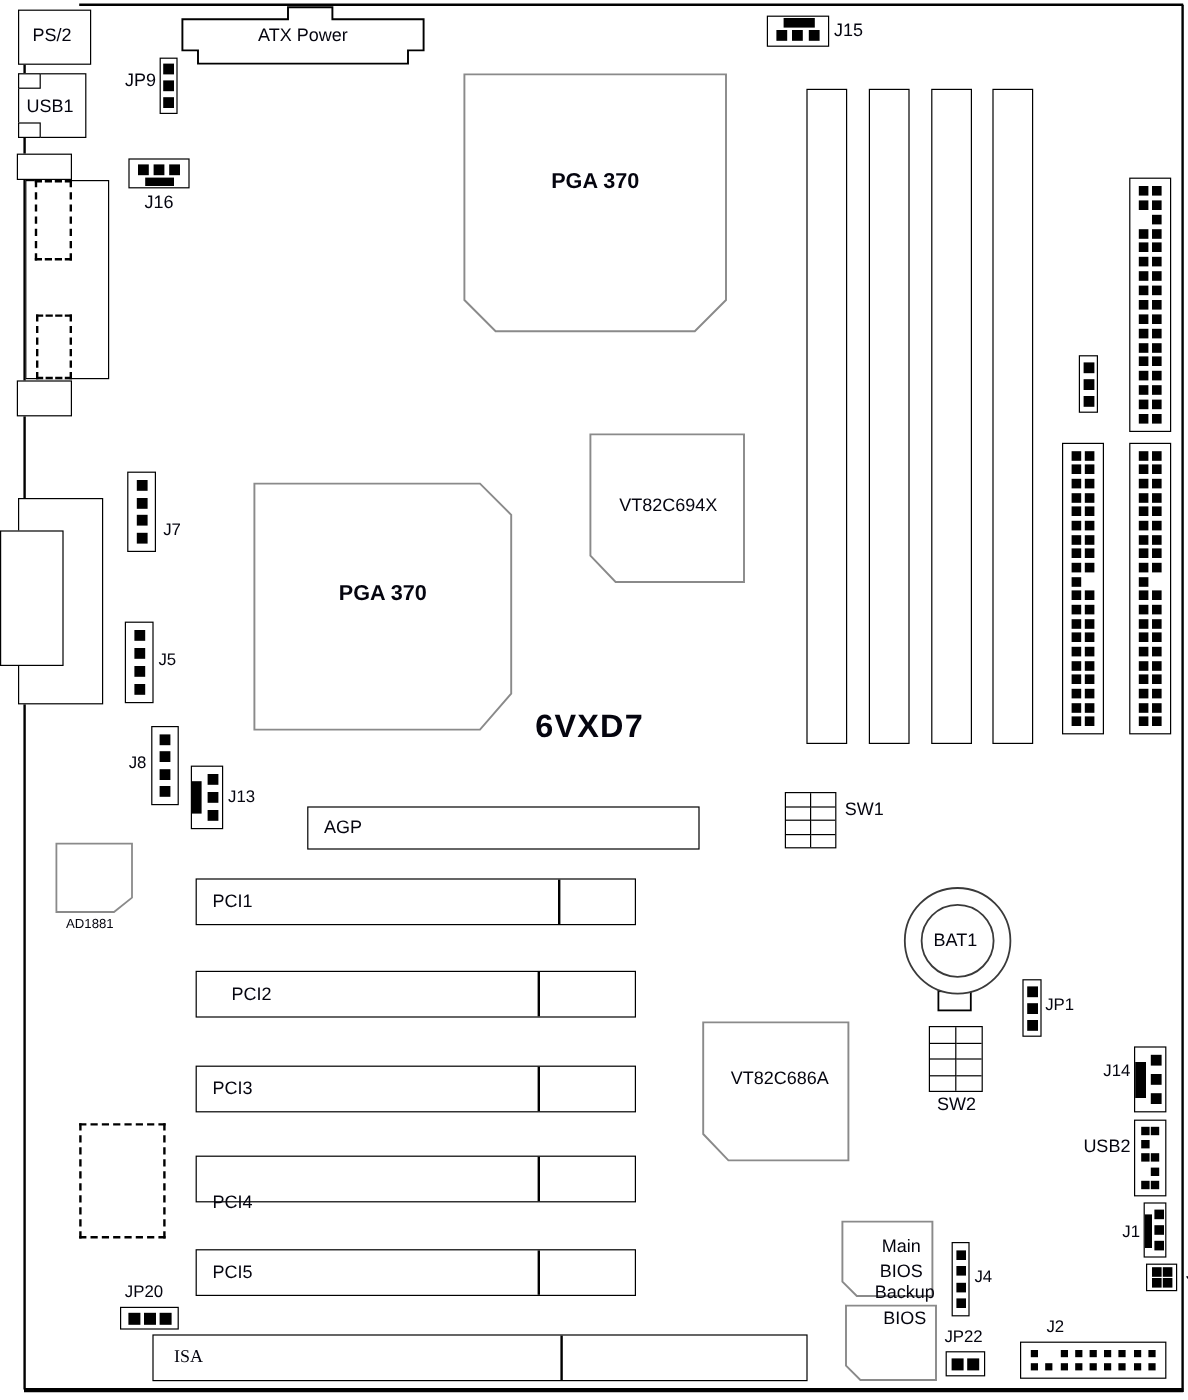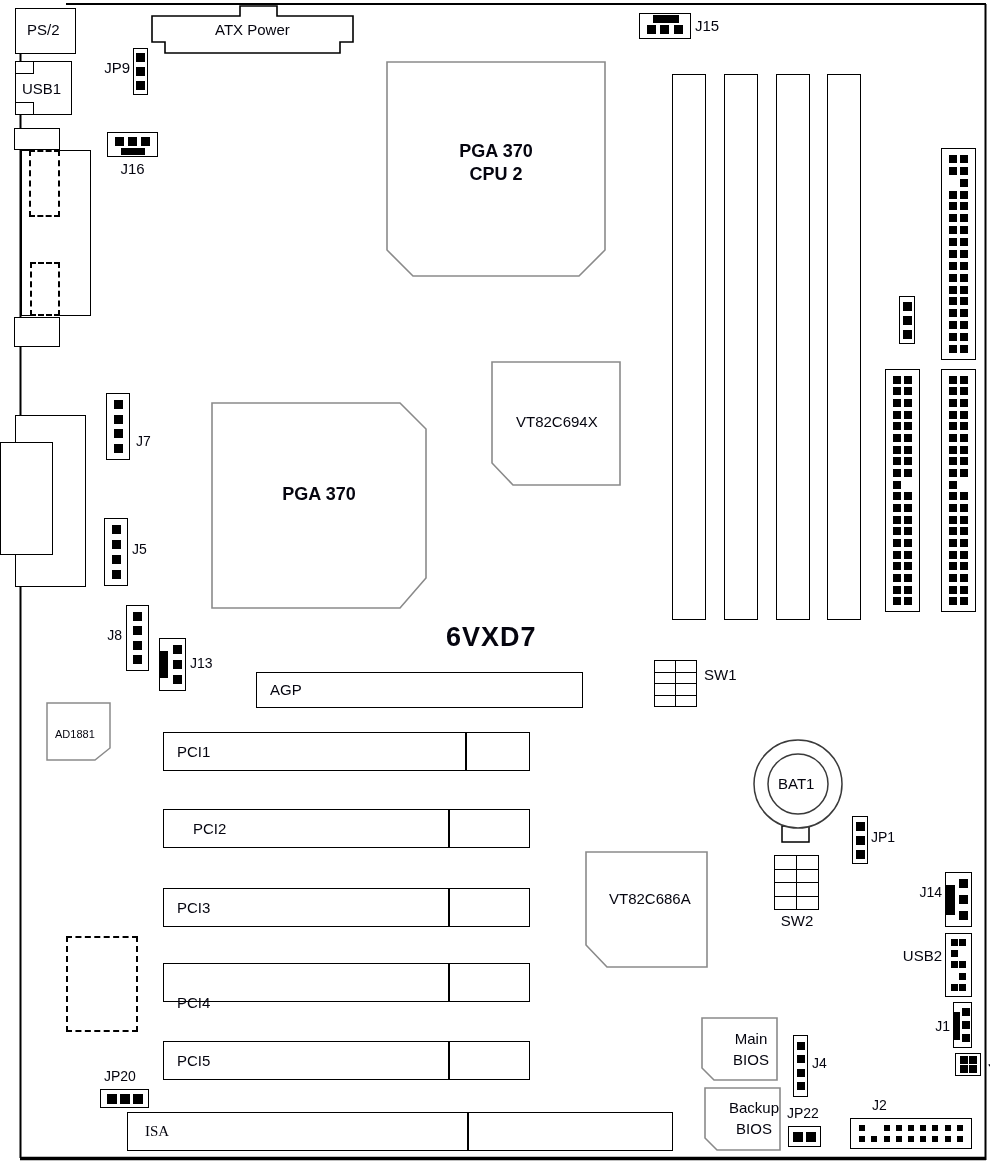--- a/index.html
+++ b/index.html
@@ -117,21 +117,20 @@
         <div class="pin" style="height: 9px; width: 9px;"></div>
       </div>
       <div class="pincell">
         <div class="pin" style="height: 9px; width: 9px;"></div>
       </div>
     </div>
   <div class="lbl" style="left:695px;top:17px;">J15</div>
 
   <div class="abs cpu-text" style="left:387px;top:140px;width:218px;">
     <div>PGA 370</div>
-      <div>CPU 2</div>
   </div>
   <div class="abs cpu-text" style="left:212px;top:483px;width:214px;">
     <div>PGA 370</div>
   </div>
   <div class="lbl" style="left:516px;top:413px;">VT82C694X</div>
 
   <div class="abs slot" style="left:672px;top:74px;width:34px;height:546px;"></div>
   <div class="abs slot" style="left:724px;top:74px;width:34px;height:546px;"></div>
   <div class="abs slot" style="left:776px;top:74px;width:34px;height:546px;"></div>
   <div class="abs slot" style="left:827px;top:74px;width:34px;height:546px;"></div>
@@ -545,26 +544,26 @@
       </div>
       <div class="pincell">
         <div class="pin" style="height: 9px; width: 9px;"></div>
       </div>
       <div class="pincell">
         <div class="pin" style="height: 9px; width: 9px;"></div>
       </div>
     </div>
   <div class="lbl small" style="left:190px;top:655px;">J13</div>
 
-  <div class="abs model" style="left:446px;top:622px;text-align:center;">6VXD7</div>
+  <div class="abs model" style="left:446px;top:590px;text-align:center;">6VXD7</div>
 
   <div class="abs slot" style="left:256px;top:672px;width:327px;height:36px;"></div>
   <div class="lbl" style="left:270px;top:681px;">AGP</div>
 
-  <div class="lbl tiny" style="left:55px;top:728px;">AD1881</div>
+  <div class="lbl tiny" style="left:55px;top:764px;">AD1881</div>
 
   <div class="abs slot" style="left:163px;top:732px;width:367px;height:39px;">
     <div class="divider" style="left:301px;"></div>
   </div>
   <div class="lbl" style="left:177px;top:743px;">PCI1</div>
 
   <div class="abs slot" style="left:163px;top:809px;width:367px;height:39px;">
     <div class="divider" style="left:284px;"></div>
   </div>
   <div class="lbl" style="left:193px;top:820px;">PCI2</div>
@@ -703,21 +702,21 @@
       <div class="pincell">
         <div class="pin" style="height: 8px; width: 8px;"></div>
       </div>
     </div>
   <div class="lbl right small" style="left:978px;top:1055px;width:26px;font-family:Liberation Mono, monospace;">J3</div>
 
   <div class="abs bios-text" style="left:702px;top:1028px;width:75px;">
     <div>Main</div>
       <div>BIOS</div>
   </div>
-  <div class="abs bios-text" style="left:705px;top:1097px;width:75px;">
+  <div class="abs bios-text" style="left:705px;top:1067px;width:75px;">
     <div>Backup</div>
       <div>BIOS</div>
   </div>
 
   <div class="abs box pins" style="left: 793px; top: 1035px; width: 15px; height: 62px; padding: 3px; grid-template-columns: repeat(1, 1fr);">
       <div class="pincell">
         <div class="pin" style="height: 8px; width: 8px;"></div>
       </div>
       <div class="pincell">
         <div class="pin" style="height: 8px; width: 8px;"></div>

